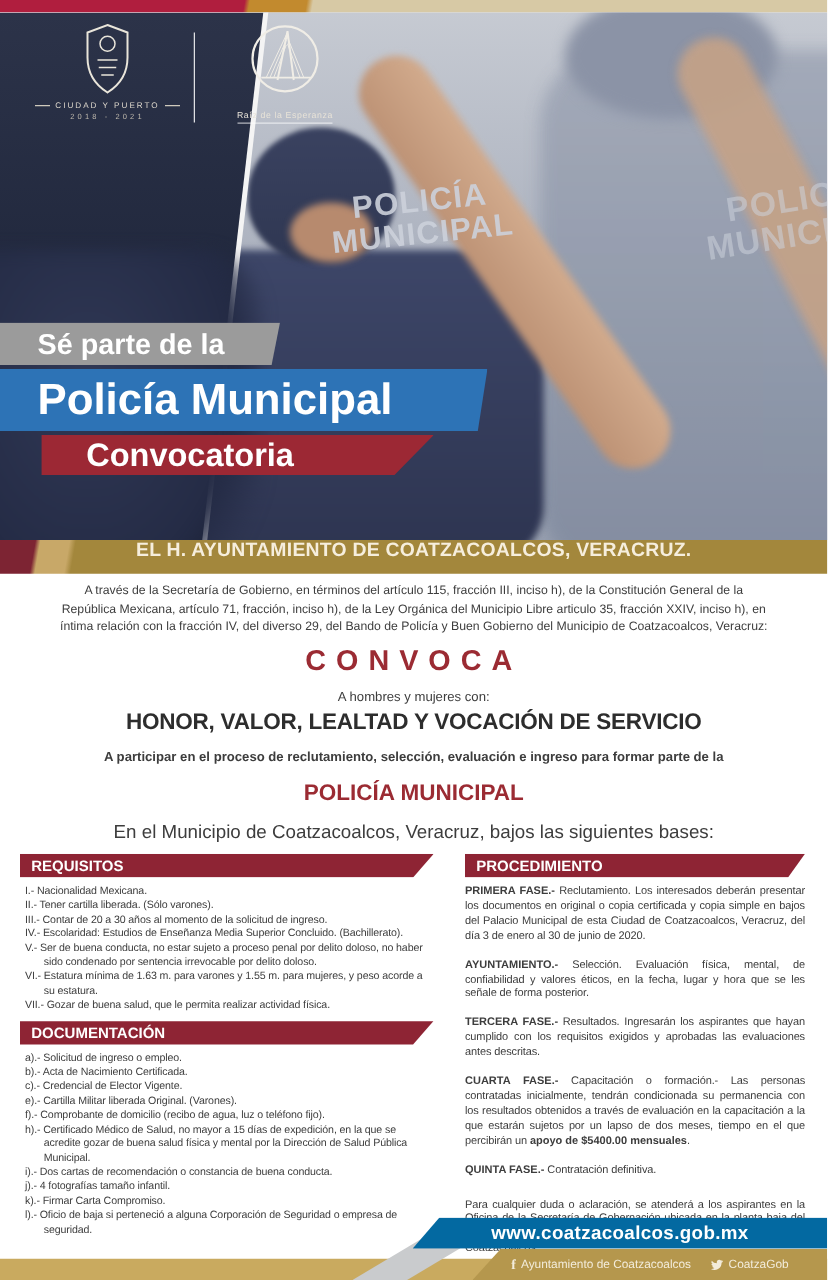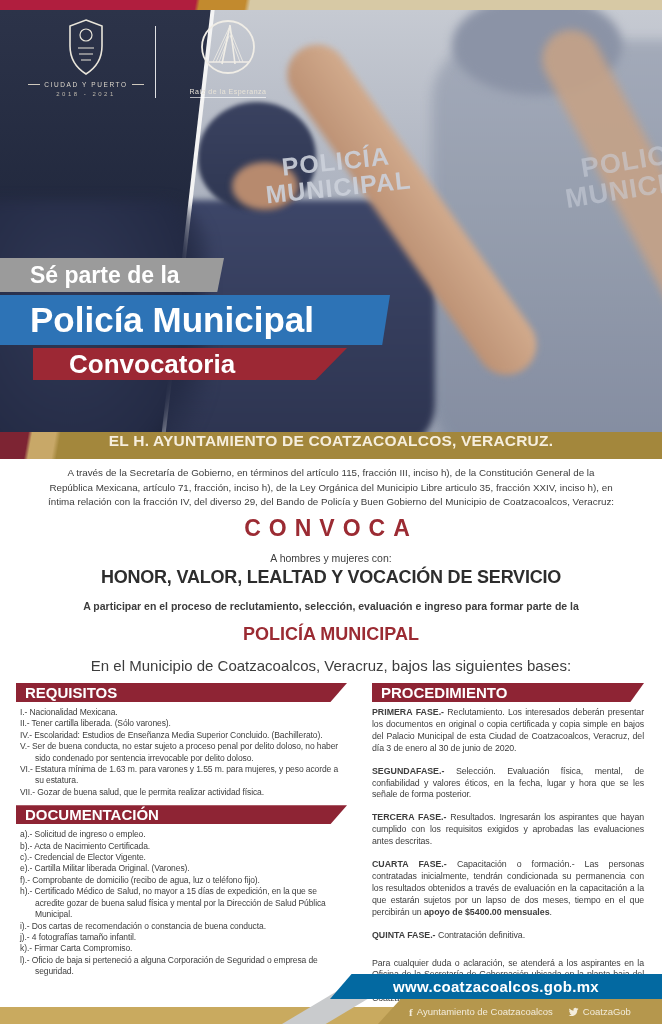--- a/index.html
+++ b/index.html
@@ -77,21 +77,21 @@
   .sub1{top:552px;font-size:10.5px;}
   .sub2{top:567px;font-size:18px;font-weight:bold;color:#2d2d2d;letter-spacing:-.2px;}
   .sub3{top:600px;font-size:10.5px;font-weight:bold;}
   .sub4{top:624px;font-size:18px;font-weight:bold;color:#9b2b33;}
   .sub5{top:657px;font-size:15px;}
 
   
   .col{position:absolute;top:683px;color:#3d3d3d;}
   .col-left{left:16px;width:331px;}
   .col-right{left:372px;width:272px;}
-  .sec-header{height:19px;background:#8e2434;color:#ffffff;font-weight:bold;font-size:15px;
+  .sec-header{height:19px;background:#8e2434;color:#ffffff;font-weight:bold;font-size:12px;
     display:flex;align-items:center;padding-left:9px;
     clip-path:polygon(0 0,100% 0,95% 100%,0 100%);margin-bottom:5px;}
   .req-list,.doc-list{list-style:none;margin:0;padding:0 0 0 4px;font-size:8.5px;
     line-height:11.4px;letter-spacing:-.1px;}
   .req-list li,.doc-list li{padding-left:15px;text-indent:-15px;}
   .doc-header{margin-top:7px;}
   .fase{font-size:8.8px;line-height:11.9px;text-align:justify;margin:0 0 11px 0;letter-spacing:-.1px;}
   .fase b{letter-spacing:0;}
   .contact{margin-top:16px;}
 
@@ -177,20 +177,21 @@
   <div class="center-text sub1">A hombres y mujeres con:</div>
   <div class="center-text sub3">A participar en el proceso de reclutamiento, selección, evaluación e ingreso para formar parte de la</div>
   <div class="center-text sub4">POLICÍA MUNICIPAL</div>
   <div class="center-text sub5">En el Municipio de Coatzacoalcos, Veracruz, bajos las siguientes bases:</div>
 
   <div class="col col-left">
     <div class="sec-header">REQUISITOS</div>
     <ul class="req-list">
       <li>I.- Nacionalidad Mexicana.</li>
       <li>II.- Tener cartilla liberada. (Sólo varones).</li>
+      <li>III.- Contar de 20 a 30 años al momento de la solicitud de ingreso.</li>
       <li>IV.- Escolaridad: Estudios de Enseñanza Media Superior Concluido. (Bachillerato).</li>
       <li>V.- Ser de buena conducta, no estar sujeto a proceso penal por delito doloso, no haber sido condenado por sentencia irrevocable por delito doloso.</li>
       <li>VI.- Estatura mínima de 1.63 m. para varones y 1.55 m. para mujeres, y peso acorde a su estatura.</li>
       <li>VII.- Gozar de buena salud, que le permita realizar actividad física.</li>
     </ul>
     <div class="sec-header doc-header">DOCUMENTACIÓN</div>
     <ul class="doc-list">
       <li>a).- Solicitud de ingreso o empleo.</li>
       <li>b).- Acta de Nacimiento Certificada.</li>
       <li>c).- Credencial de Elector Vigente.</li>
@@ -200,21 +201,21 @@
       <li>i).- Dos cartas de recomendación o constancia de buena conducta.</li>
       <li>j).- 4 fotografías tamaño infantil.</li>
       <li>k).- Firmar Carta Compromiso.</li>
       <li>l).- Oficio de baja si perteneció a alguna Corporación de Seguridad o empresa de seguridad.</li>
     </ul>
   </div>
 
   <div class="col col-right">
     <div class="sec-header">PROCEDIMIENTO</div>
     <p class="fase"><b>PRIMERA FASE.-</b><span> Reclutamiento. Los interesados deberán presentar los documentos en original o copia certificada y copia simple en bajos del Palacio Municipal de esta Ciudad de Coatzacoalcos, Veracruz, del día 3 de enero al 30 de junio de 2020.</span><b></b><span></span></p>
-    <p class="fase"><b>SEGUNDAFASE.-</b><span> Selección. Evaluación física, mental, de confiabilidad y valores éticos, en la fecha, lugar y hora que se les señale de forma posterior.</span><b></b><span></span></p>
+    <p class="fase"><b>AYUNTAMIENTO.-</b><span> Selección. Evaluación física, mental, de confiabilidad y valores éticos, en la fecha, lugar y hora que se les señale de forma posterior.</span><b></b><span></span></p>
     <p class="fase"><b>TERCERA FASE.-</b><span> Resultados. Ingresarán los aspirantes que hayan cumplido con los requisitos exigidos y aprobadas las evaluaciones antes descritas.</span><b></b><span></span></p>
     <p class="fase"><b>CUARTA FASE.-</b><span> Capacitación o formación.- Las personas contratadas inicialmente, tendrán condicionada su permanencia con los resultados obtenidos a través de evaluación en la capacitación a la que estarán sujetos por un lapso de dos meses, tiempo en el que percibirán un </span><b>apoyo de $5400.00 mensuales</b><span>.</span></p>
     <p class="fase"><b>QUINTA FASE.-</b><span> Contratación definitiva.</span><b></b><span></span></p>
     <p class="fase contact">Para cualquier duda o aclaración, se atenderá a los aspirantes en la Oficina de la Secretaría de Gobernación ubicada en la planta baja del Ayuntamiento, que se encuentra en Zaragoza 404, Colonia Centro, Coatzacoalcos.</p>
   </div>
 
   <div class="strip-bottom"></div>
   <div class="gray-diag"></div>
   <div class="band-www">
     <span>www.coatzacoalcos.gob.mx</span>

